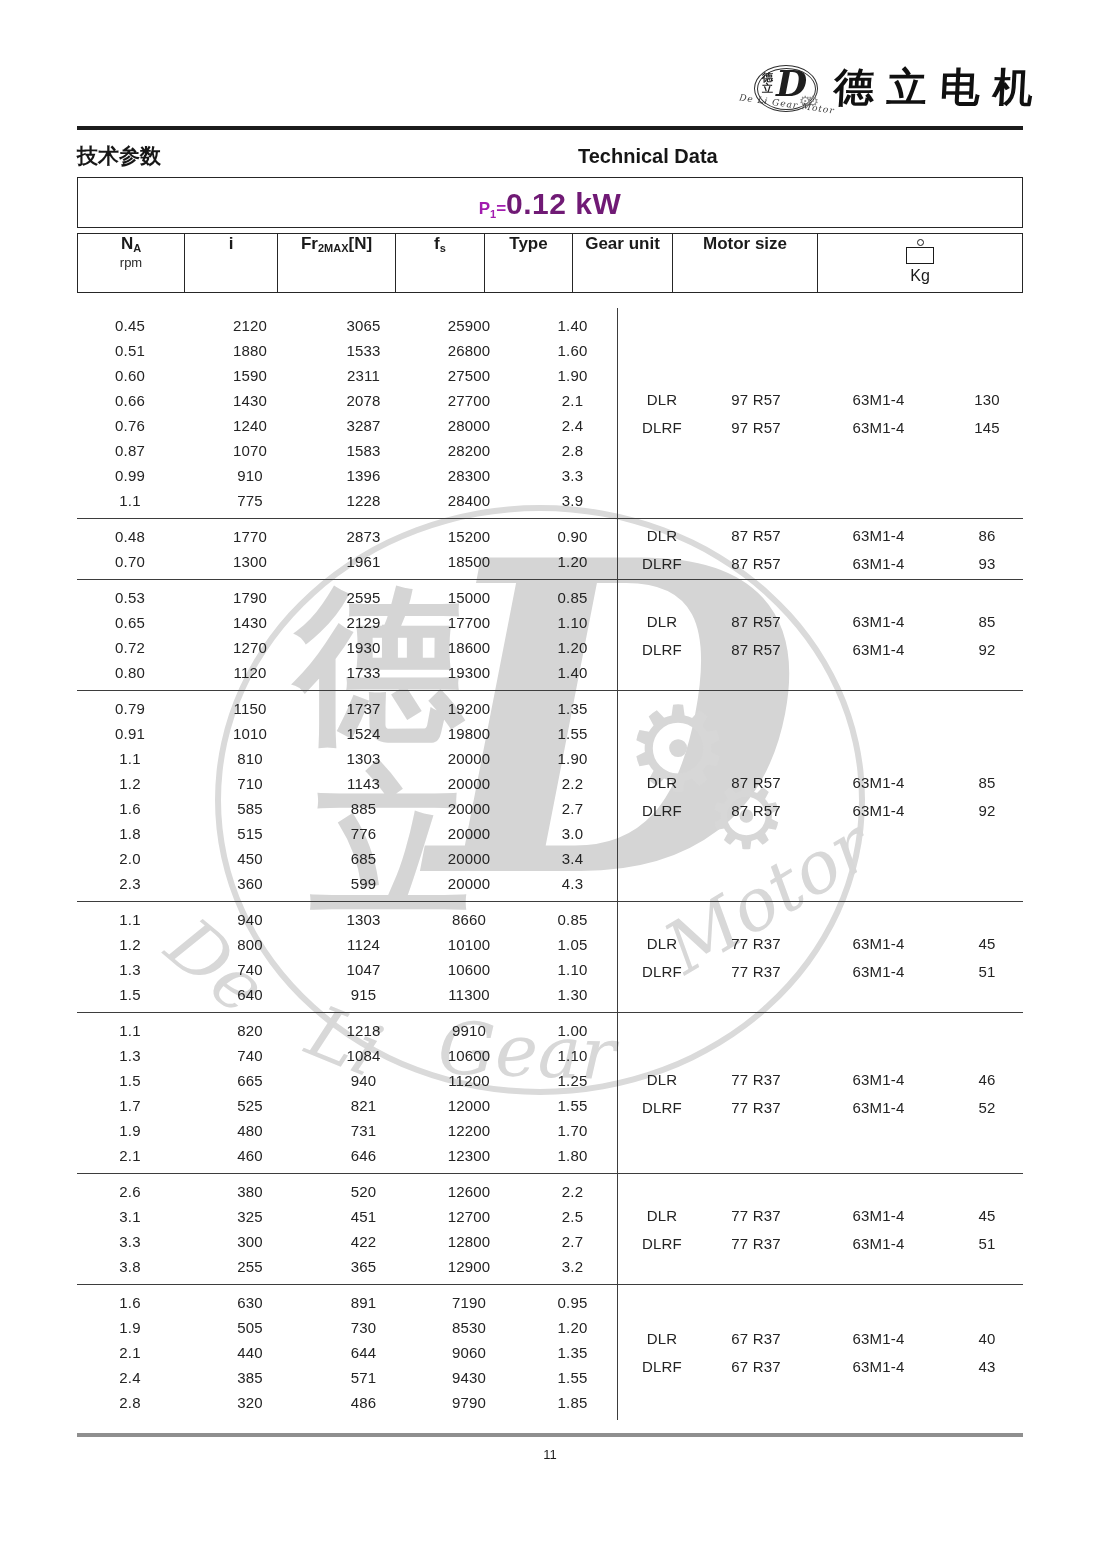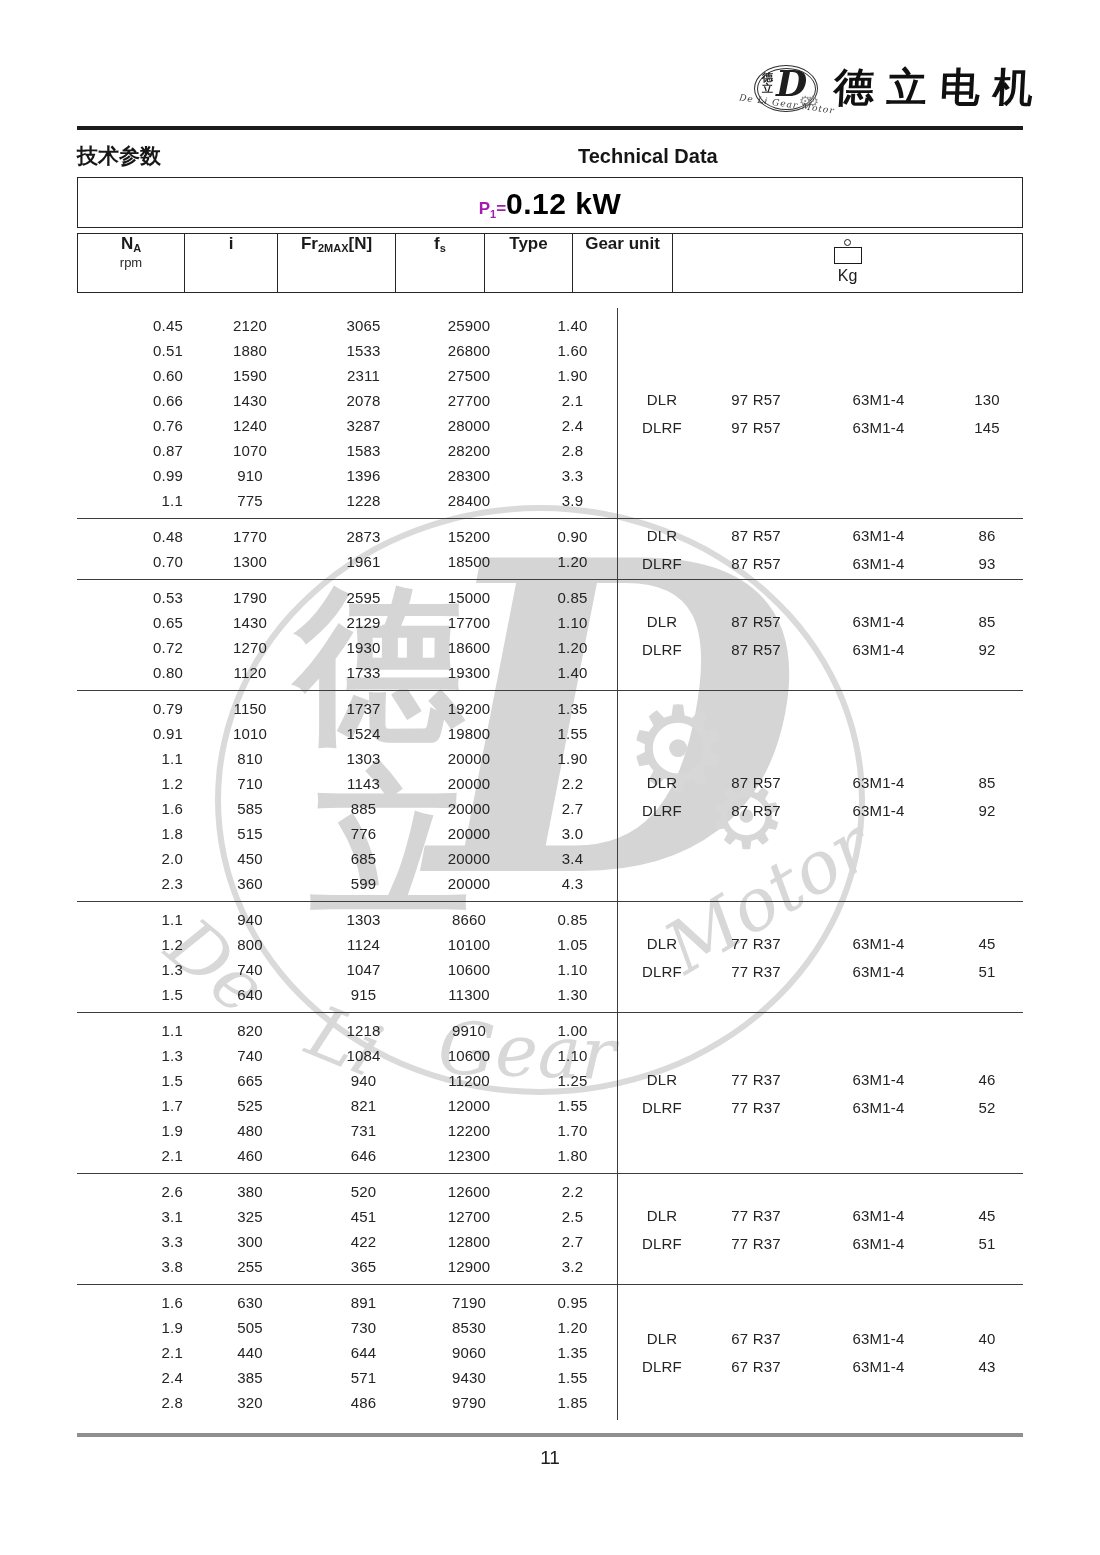--- a/index.html
+++ b/index.html
@@ -52,21 +52,21 @@
 
   
   .rule-top { position:absolute; left:77px; top:126px; width:946px; height:4px; background:#1c1c1c; }
   .title-cn { position:absolute; left:77px; top:142px; font-size:21px; font-weight:bold; color:#161616; }
   .title-en { position:absolute; left:578px; top:145px; font-size:20px; font-weight:bold; color:#161616; }
 
   .power-box { position:absolute; left:77px; top:177px; width:946px; height:51px;
     border:1.5px solid #262626; display:flex; align-items:baseline; justify-content:center; padding-top:9px; }
   .power-label { font-size:17px; font-weight:bold; color:#a21caf; }
   .power-label sub { font-size:11px; font-weight:bold; }
-  .power-value { font-size:30px; font-weight:bold; color:#000000; letter-spacing:0.5px; }
+  .power-value { font-size:30px; font-weight:bold; color:#701a75; letter-spacing:0.5px; }
 
   
   .thead { position:absolute; left:77px; top:233px; width:946px; height:60px;
     border:1.5px solid #262626; display:flex; }
   .hcell { display:flex; flex-direction:column; align-items:center; }
   .hcell + .hcell { border-left:1.2px solid #262626; }
   .w-na{width:106px;} .w-m2{width:134px;} .w-i{width:93px;} .w-fr{width:118px;}
   .w-fs{width:89px;} .w-type{width:88px;} .w-gear{width:100px;} .w-motor{width:145px;}
   .w-kg{flex:1;}
   .h-main { font-size:17px; font-weight:bold; color:#1b1b1b; line-height:19px; }
@@ -83,27 +83,27 @@
   
   .tbody { position:absolute; left:77px; top:308px; width:946px; }
   .group { display:flex; border-bottom:1.4px solid #3d3d3d; }
   .group:last-child { border-bottom:none; }
   .g-left { width:540px; padding:5px 0; }
   .drow { height:25px; display:flex; align-items:center; }
   .g-right { flex:1; border-left:1.4px solid #3d3d3d; display:flex; flex-direction:column;
     justify-content:center; }
   .vrow { height:28px; display:flex; align-items:center; }
   .c { display:inline-block; text-align:center; font-size:15px; color:#242424; letter-spacing:0.2px; }
-  .c-na{width:106px;text-align:right;} .c-m2{width:134px;} .c-i{width:93px;} .c-fr{width:118px;} .c-fs{width:89px;}
+  .c-na{width:106px;} .c-m2{width:134px;} .c-i{width:93px;} .c-fr{width:118px;} .c-fs{width:89px;}
   .c-type{width:88px;} .c-gear{width:100px;} .c-motor{width:145px;} .c-kg{width:72px;}
 
   
   .rule-bottom { position:absolute; left:77px; top:1433px; width:946px; height:3.5px; background:#8f8f8f; }
   .page-num { position:absolute; left:77px; top:1447px; width:946px; text-align:center;
-    font-size:19px; color:#1d1d1d; }
+    font-size:13px; color:#1d1d1d; }
 </style>
 </head>
 <body>
 
 <div class="page">
 
   <div class="watermark">
     <div class="wm-circle"></div>
     <div class="wm-cn-top">德</div>
     <div class="wm-cn-bottom">立</div>
@@ -155,20 +155,23 @@
       </div>
       <div class="hcell w-fs">
         <div class="h-main"><span>f</span><sub>s</sub></div>
       </div>
       <div class="hcell w-type">
         <div class="h-main">Type</div>
       </div>
       <div class="hcell w-gear">
         <div class="h-main">Gear unit</div>
       </div>
+      <div class="hcell w-motor">
+        <div class="h-main">Motor size</div>
+      </div>
       <div class="hcell w-kg kg-cell">
         <div class="kg-icon">
           <div class="kg-knob"></div>
           <div class="kg-body"></div>
         </div>
         <div class="kg-label">Kg</div>
       </div>
     </div>
 
     <div class="tbody">

